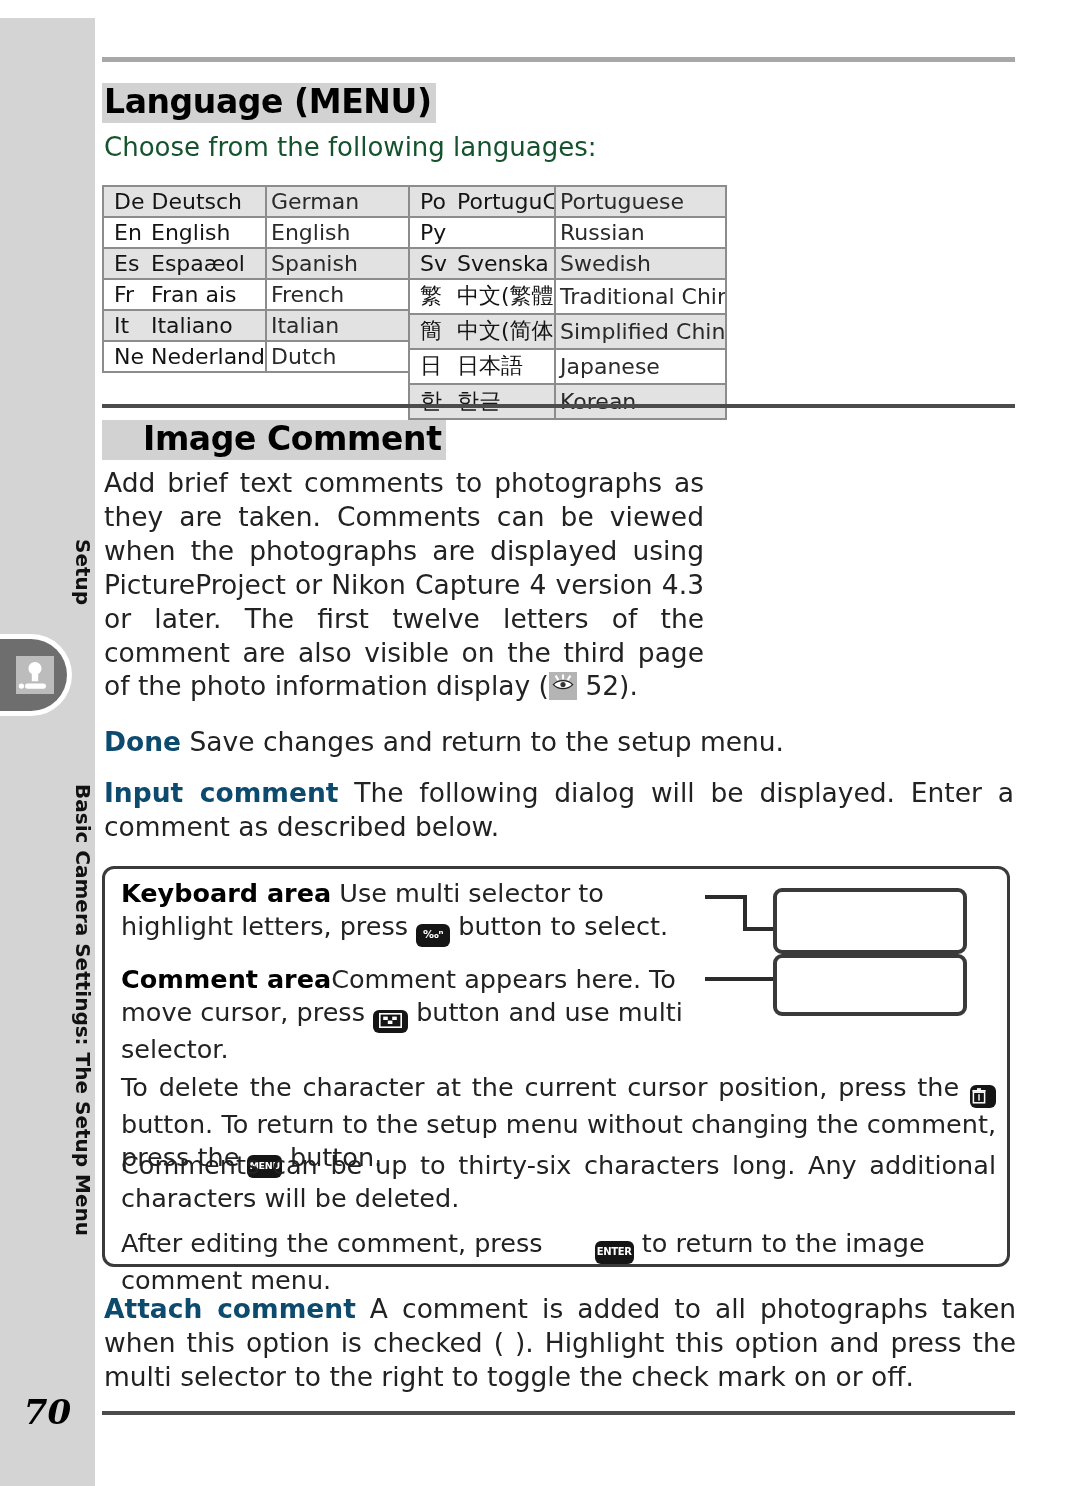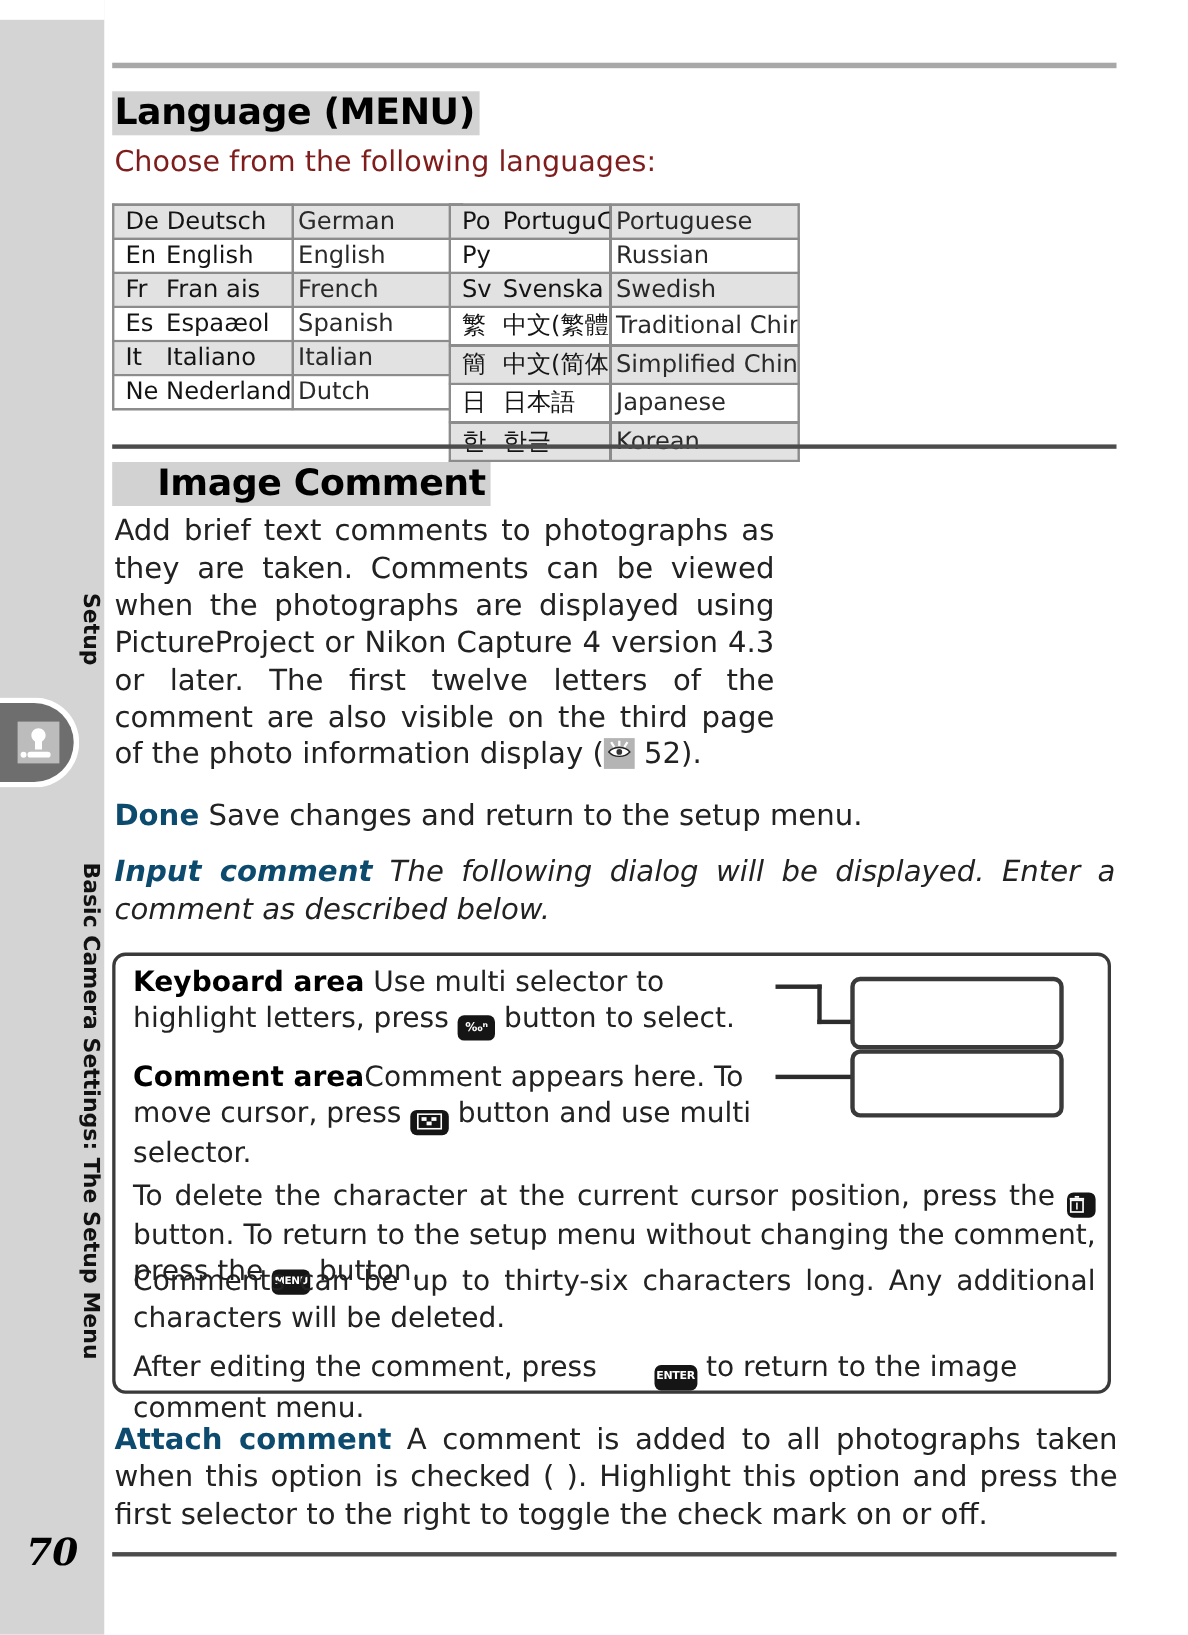--- a/index.html
+++ b/index.html
@@ -141,21 +141,21 @@
     line-height: 1.12;
   }
   #title-language { top: 83px; }
   #title-image-comment { top: 420px; padding-left: 41px; }
 
   .lead-text {
     position: absolute;
     left: 9px;
     font-size: 26px;
     line-height: 1.27;
-    color: #7f1d1d;
+    color: #14532d;
   }
   #lead-languages { top: 131px; }
 
   
   .lang-tables {
     position: absolute;
     left: 7px;
     top: 185px;
     width: 610px;
   }
@@ -218,21 +218,20 @@
     left: 9px;
     top: 725px;
     width: 900px;
   }
   #para-input {
     left: 9px;
     top: 776px;
     width: 910px;
     text-align: justify;
     text-align-last: left;
-    font-style: italic;
   }
   #para-attach {
     left: 9px;
     top: 1292px;
     width: 912px;
     text-align: justify;
     text-align-last: left;
   }
 
   
@@ -354,26 +353,26 @@
         <tbody id="lang-body-left">
             <tr>
               <td class="native"><span class="nat-code">De</span><span> Deutsch</span></td>
               <td class="english">German</td>
             </tr>
             <tr>
               <td class="native"><span class="nat-code">En</span><span> English</span></td>
               <td class="english">English</td>
             </tr>
             <tr>
+              <td class="native"><span class="nat-code">Es</span><span> Espaæol</span></td>
+              <td class="english">Spanish</td>
+            </tr>
+            <tr>
               <td class="native"><span class="nat-code">Fr</span><span> Fran ais</span></td>
               <td class="english">French</td>
-            </tr>
-            <tr>
-              <td class="native"><span class="nat-code">Es</span><span> Espaæol</span></td>
-              <td class="english">Spanish</td>
             </tr>
             <tr>
               <td class="native"><span class="nat-code">It</span><span> Italiano</span></td>
               <td class="english">Italian</td>
             </tr>
             <tr>
               <td class="native"><span class="nat-code">Ne</span><span> Nederlands</span></td>
               <td class="english">Dutch</td>
             </tr>
           </tbody>
@@ -477,18 +476,18 @@
 
     <div class="cb-para" id="cb-length">Comments can be up to thirty-six characters long.  Any additional characters will be deleted.</div>
 
     <div class="cb-para" id="cb-after">
       <span>After editing the comment, press </span><span class="ico ico-btn ico-enter">ENTER</span><span> to return to the image comment menu.</span>
     </div>
 
   </div>
 
   <div class="para" id="para-attach">
-    <b>Attach comment</b><span> A comment is added to all photographs taken when this option is checked (   ).  Highlight this option and press the first selector to the right to toggle the check mark on or off.</span>
+    <b>Attach comment</b><span> A comment is added to all photographs taken when this option is checked (   ).  Highlight this option and press the multi selector to the right to toggle the check mark on or off.</span>
   </div>
 
   <div class="rule-bottom"></div>
 
 </div>
 
 </body></html>

